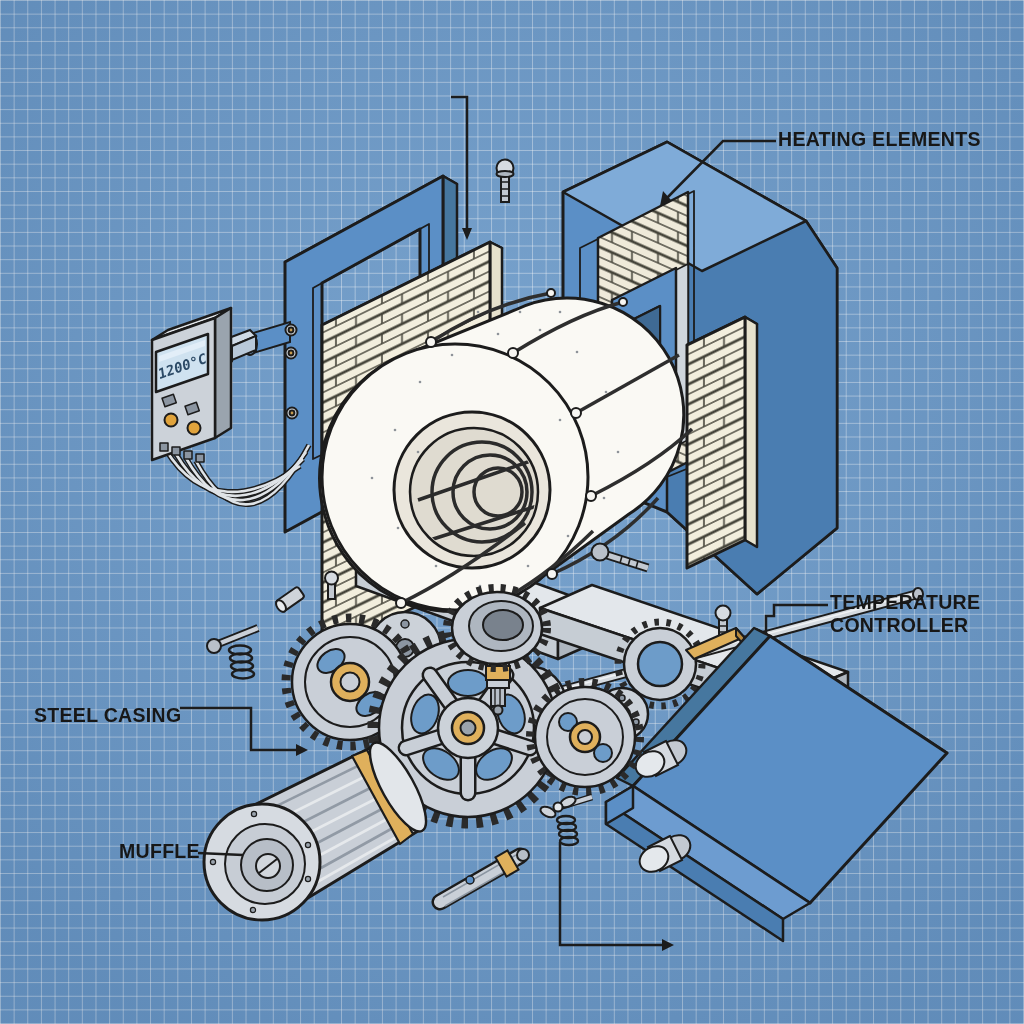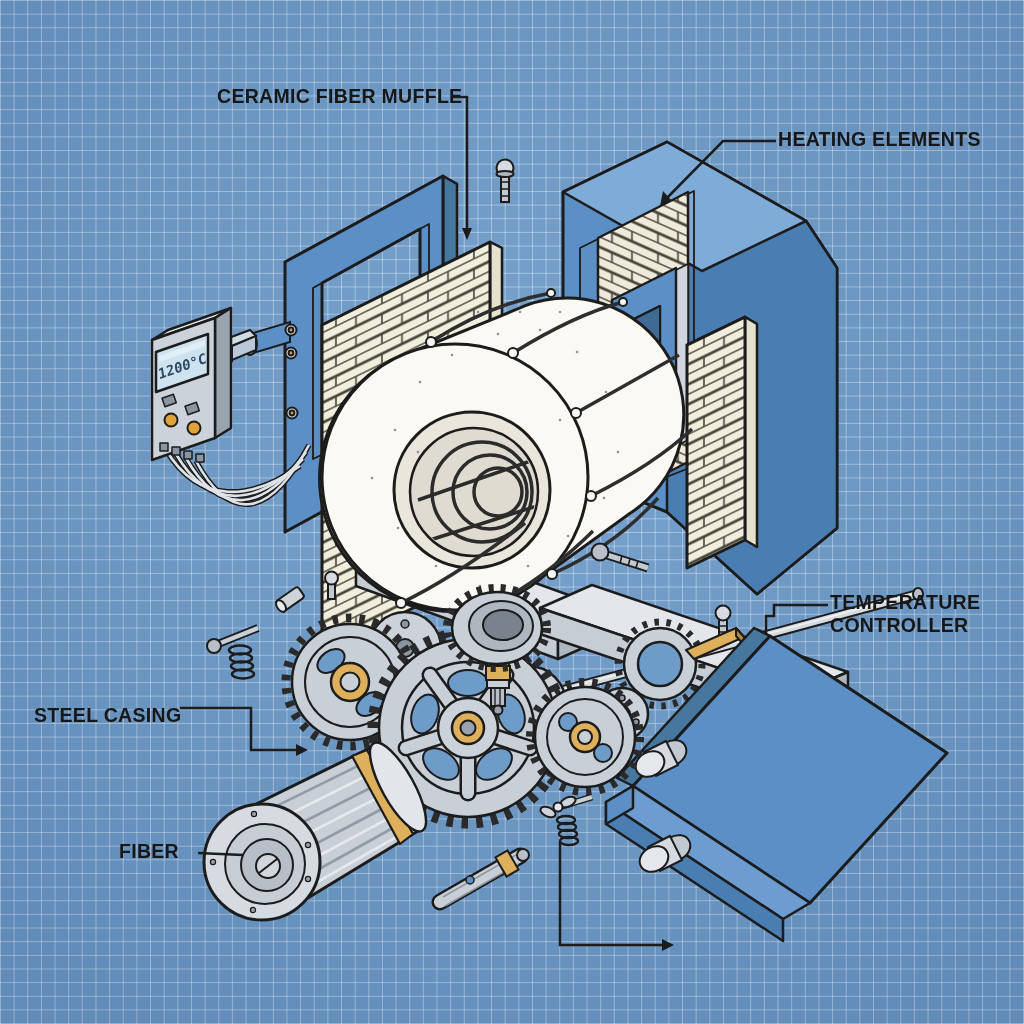--- a/index.html
+++ b/index.html
@@ -398,19 +398,18 @@
     <polygon points="660,206 671,200 663,191" fill="#1c1c1c" stroke="none"></polygon>
     <path d="M180,708 L251,708 L251,750 L300,750"></path>
     <polygon points="296,744 296,756 308,750" fill="#1c1c1c" stroke="none"></polygon>
     <path d="M198,853 L243,855"></path>
     <path d="M828,605 L774,605 L774,616 L766,616 L766,634"></path>
     <path d="M560,842 L560,945 L666,945"></path>
     <polygon points="662,939 662,951 674,945" fill="#1c1c1c" stroke="none"></polygon>
   </g>
 </svg>
 
-<div class="label" style="left:217px;top:85px;">CERAMIC FIBER MUFFLE</div>
 <div class="label" style="left:778px;top:128px;">HEATING ELEMENTS</div>
 <div class="label wrap" style="left:830px;top:591px;width:165px;">TEMPERATURE CONTROLLER</div>
 <div class="label" style="left:34px;top:696px;margin-top:8px;">STEEL CASING</div>
-<div class="label" style="left:119px;top:840px;">FIBER</div>
+<div class="label" style="left:119px;top:840px;">MUFFLE</div>
 
 </div>
 
 </body></html>

